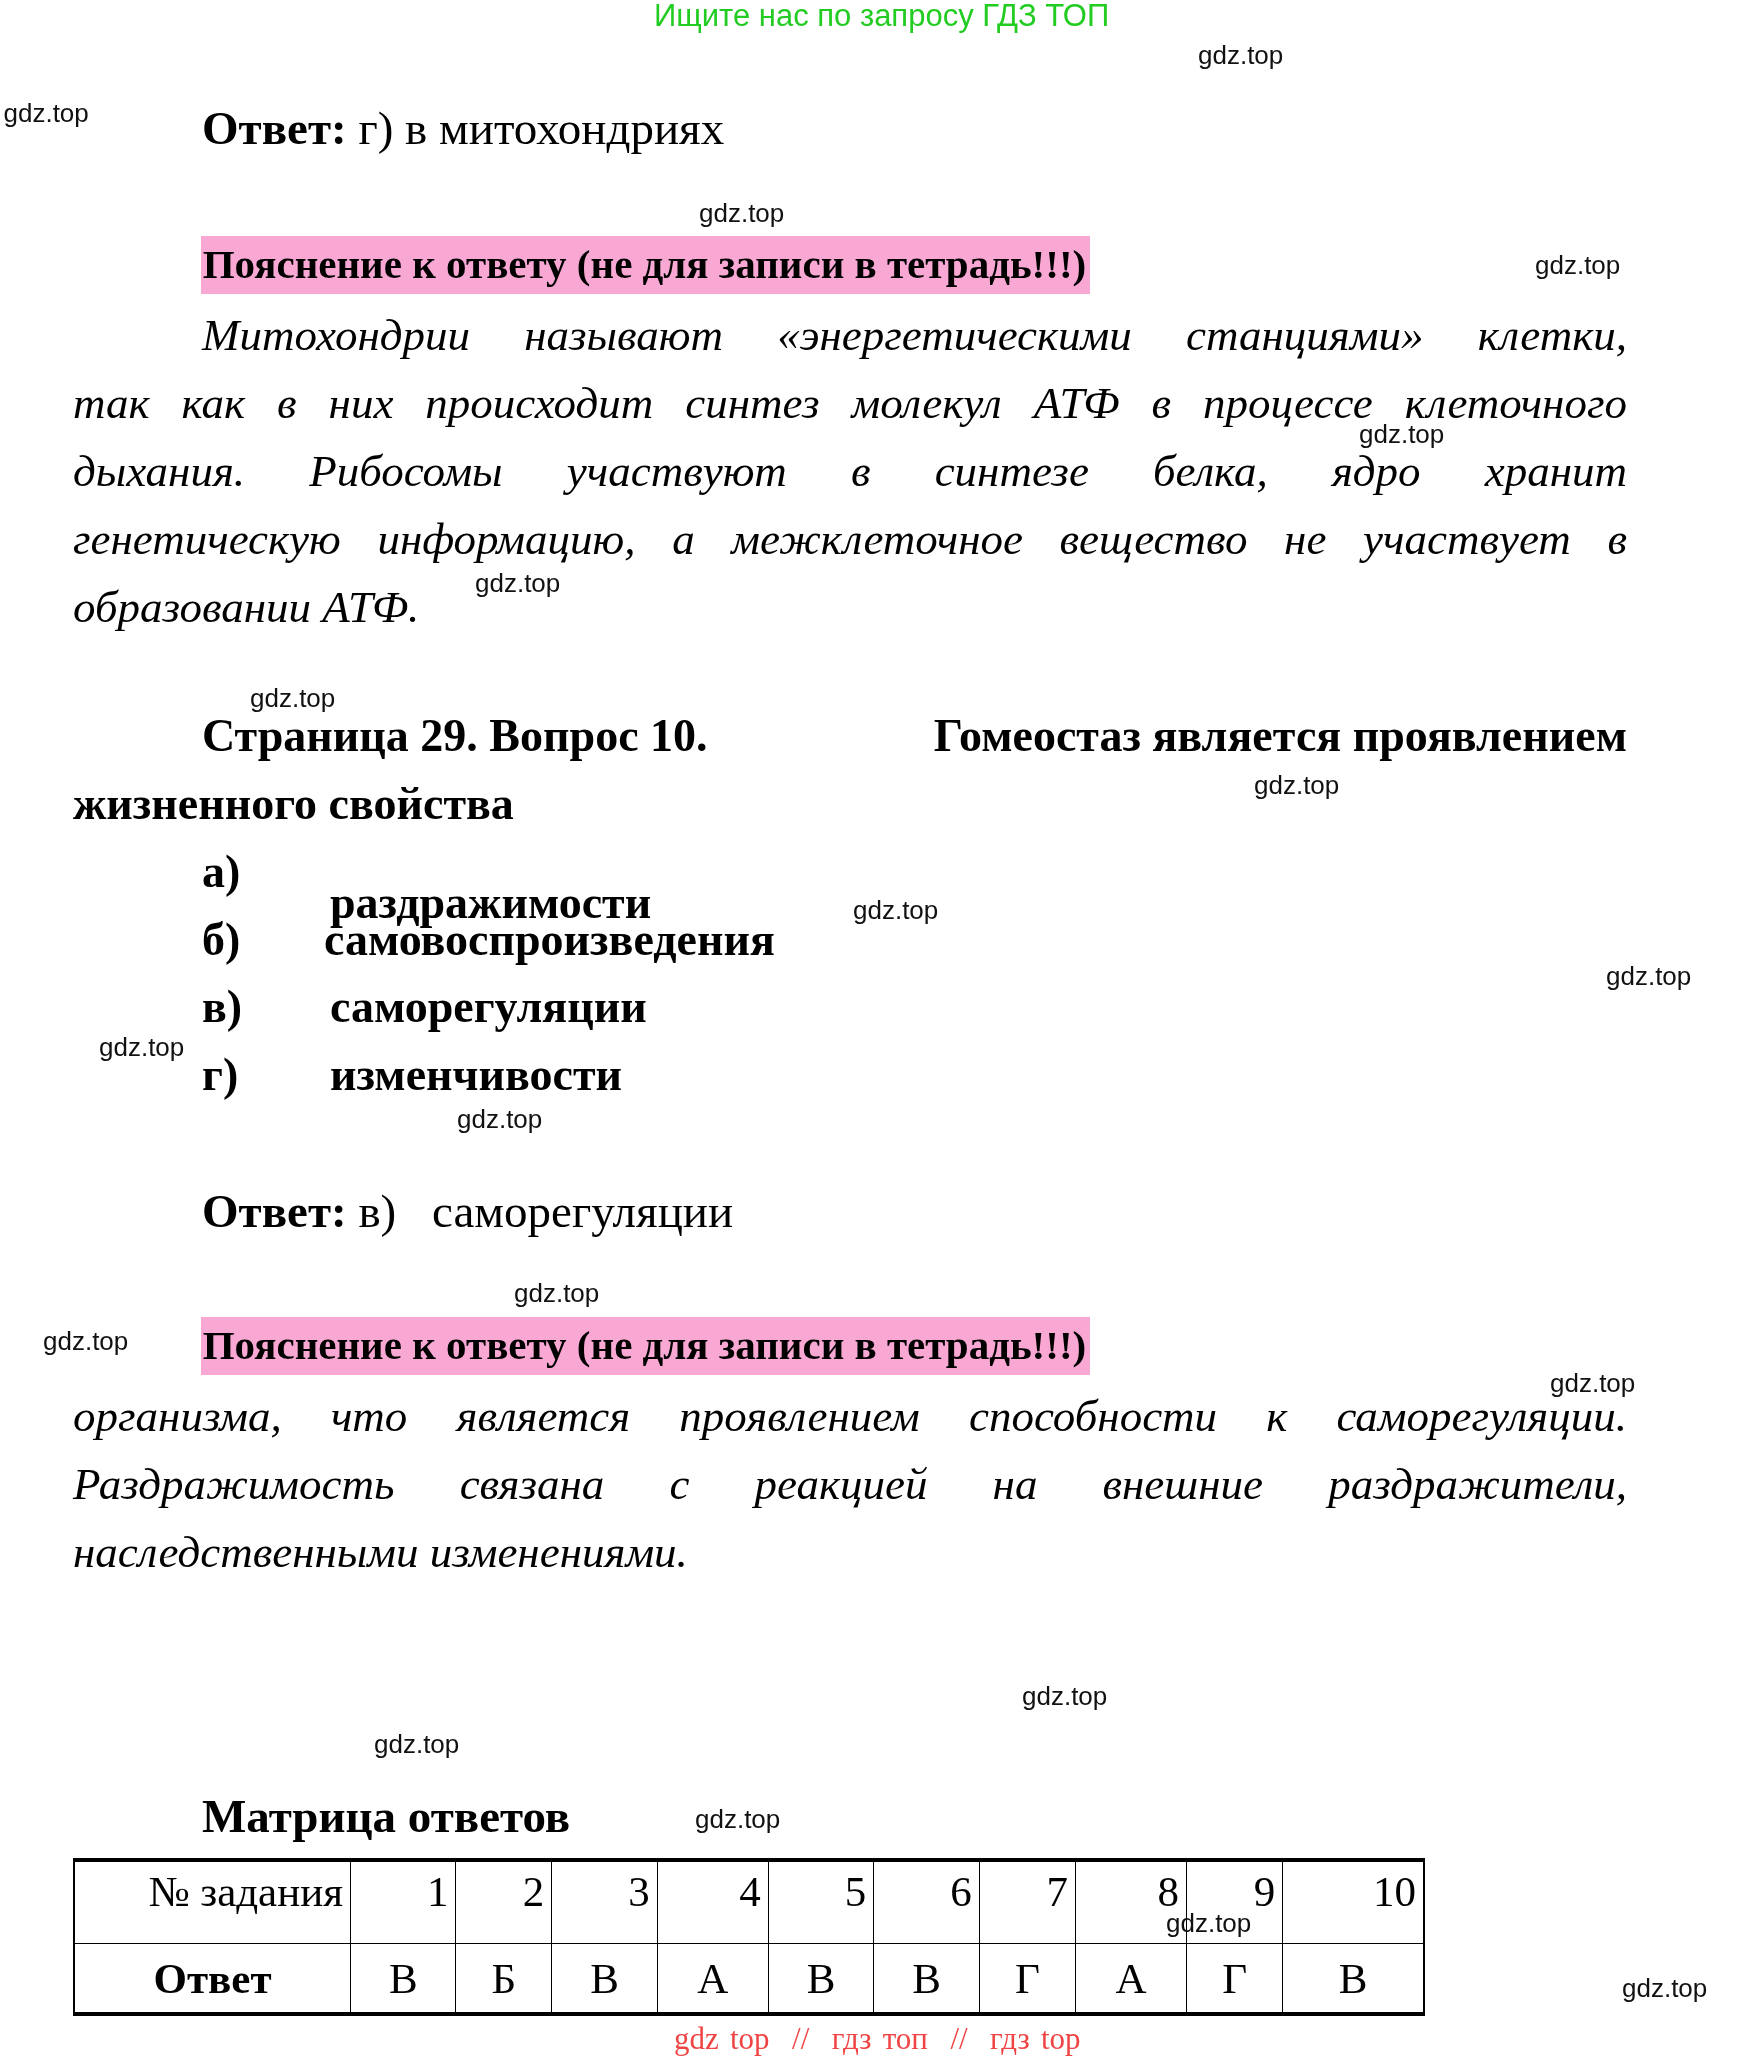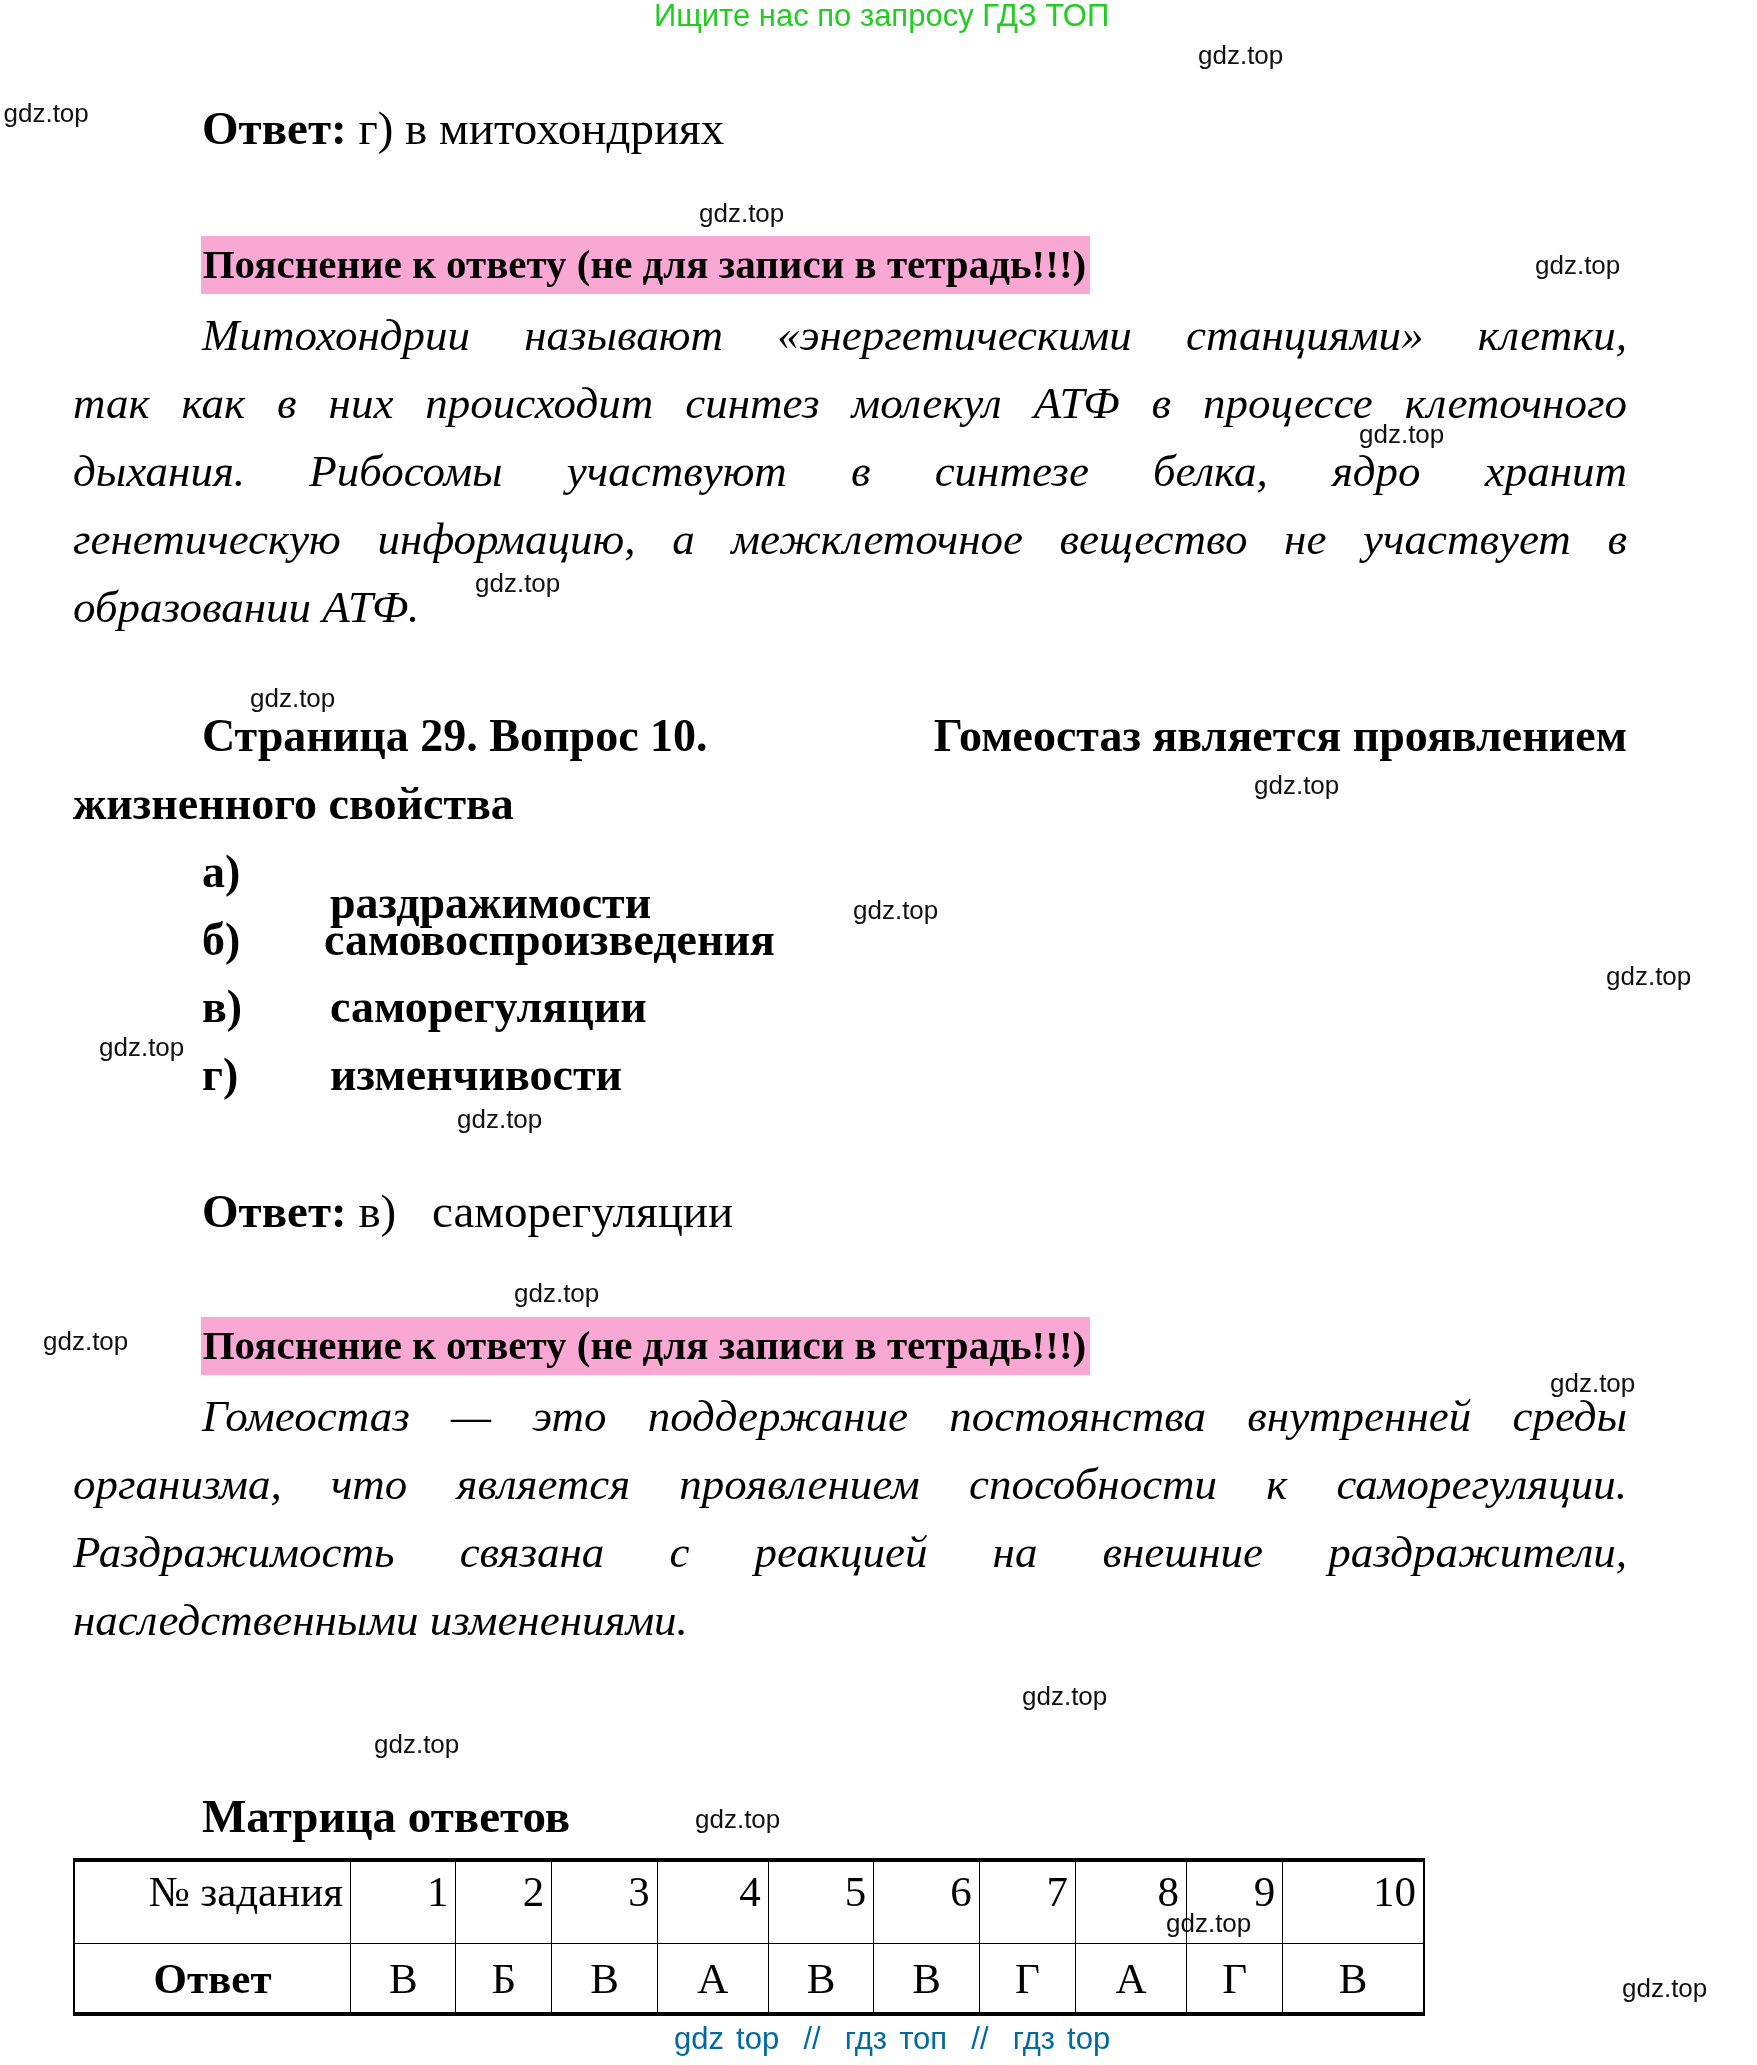--- a/index.html
+++ b/index.html
@@ -1,20 +1,20 @@
 <!DOCTYPE html>
 <html style="font-size:14px"><head>
 <meta charset="utf-8">
 <style>
   html, body { margin:0; padding:0; background:#ffffff; }
   body { width:1757px; height:2066px; position:relative; overflow:hidden;
          font-family:"Liberation Serif", "DejaVu Serif", serif; color:#000; }
   .abs { position:absolute; white-space:nowrap; }
   .banner { font-family:"Liberation Sans", "DejaVu Sans", sans-serif; font-size:31px; color:#22cc22; }
-  .footer { font-family:Liberation Sans, sans-serif; font-size:31px; color:#0369a1; word-spacing:3.5px; }
+  .footer { font-family:Liberation Serif, serif; font-size:31px; color:#ef4444; word-spacing:3.5px; }
   .wm { font-family:"Liberation Sans", "DejaVu Sans", sans-serif; font-size:26px; color:#111; }
   .ans { font-size:47px; }
   .ans b { font-weight:bold; }
   .hl { background:#f9a8d4; font-weight:bold; font-size:41px; padding:0 3.5px 1.7px 1.7px; line-height:56px; }
   .para { position:absolute; left:73px; width:1554px; font-size:45px; line-height:68px; text-align:justify; text-align-last:left;font-style:italic; }
   .line { display:block; text-align:justify; text-align-last:justify; }
   .line.last { text-align-last:left; }
   .qhead { font-size:46px; font-weight:bold; }
   .opt { font-size:46px; font-weight:bold; }
   table.matrix { position:absolute; left:73px; top:1858px; border-collapse:collapse; width:1352px; font-size:43px; }
@@ -82,21 +82,20 @@
 
 <div class="abs ans" style="left:202px; top:1184px;">
   <b>Ответ:</b>
   <span>в)</span>
   <span style="margin-left:24px;">саморегуляции</span>
 </div>
 
 <div class="abs hl" style="left:201px; top:1317px;">Пояснение к ответу (не для записи в тетрадь!!!)</div>
 
 <div class="para" style="top:1382px;">
-  <span class="line" style="padding-left:129px;">Гомеостаз — это поддержание постоянства внутренней среды</span>
   <span class="line">организма, что является проявлением способности к саморегуляции.</span>
   <span class="line">Раздражимость связана с реакцией на внешние раздражители,</span>
   <span class="line last">наследственными изменениями.</span>
 </div>
 
 <div class="abs" style="left:202px; top:1789px; font-size:47px; font-weight:bold;">Матрица ответов</div>
 
 <table class="matrix">
   <tbody>
       <tr>

